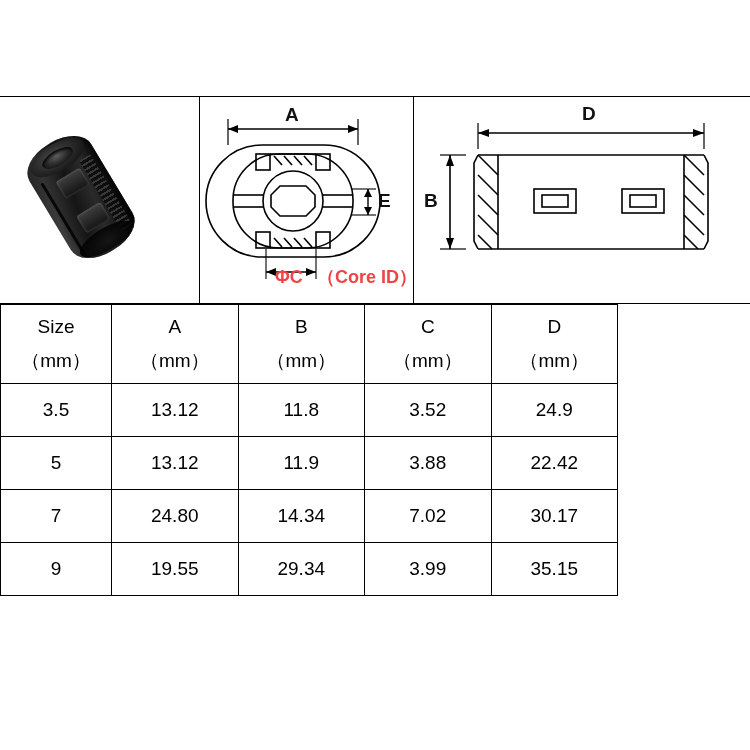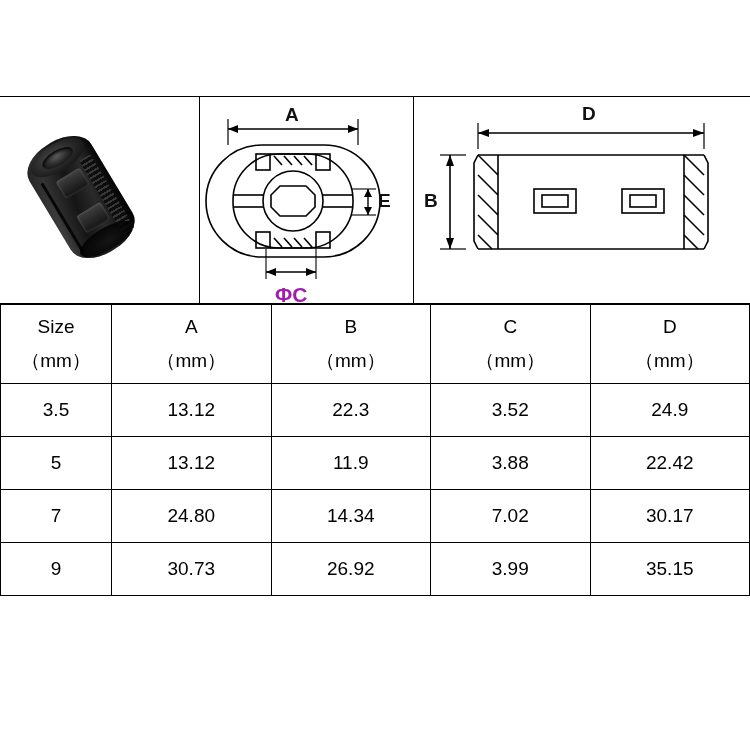--- a/index.html
+++ b/index.html
@@ -150,33 +150,32 @@
   }
   .dim-label {
     position: absolute;
     font-size: 19px;
     font-weight: bold;
     font-family: "Liberation Sans", sans-serif;
     color: #111;
   }
   .core-id-label {
     position: absolute;
-    font-size: 21px;
+    font-size: 18px;
     font-weight: bold;
-    color: #a21caf;
+    color: #ef4444;
     white-space: nowrap;
-    margin-top: 16px;
   }
 
   
   table.spec {
     position: absolute;
     left: 0;
     top: 304px;
-    width: 750px;
+    width: 618px;
     border-collapse: collapse;
     table-layout: fixed;
   }
   table.spec td, table.spec th {
     border: 1px solid #000;
     text-align: center;
     vertical-align: middle;
     font-weight: normal;
     font-size: 19px;
     font-family: "Liberation Sans", sans-serif;
@@ -274,20 +273,21 @@
           <polygon points="66,175 76,171 76,179" fill="#000" stroke="none"></polygon>
           <polygon points="116,175 106,171 106,179" fill="#000" stroke="none"></polygon>
           <line x1="66" y1="152" x2="66" y2="182" stroke-width="1.1"></line>
           <line x1="116" y1="152" x2="116" y2="182" stroke-width="1.1"></line>
         </g>
       </svg>
 
       <div class="dim-label" style="left:85px; top:7px;">A</div>
       <div class="dim-label" style="left:178px; top:93px;">E</div>
       <div class="core-id-label" style="left:75px; top:170px;">ΦC</div>
+      <div class="core-id-label" style="left:117px; top:168px;">（Core ID）</div>
     </div>
 
     <div class="side-cell">
       <svg width="336" height="206" viewBox="0 0 336 206">
         <g stroke="#000" fill="none" stroke-width="1.6">
 
           <line x1="64" y1="36" x2="290" y2="36"></line>
           <polygon points="64,36 75,32 75,40" fill="#000" stroke="none"></polygon>
           <polygon points="290,36 279,32 279,40" fill="#000" stroke="none"></polygon>
           <line x1="64" y1="26" x2="64" y2="52" stroke-width="1.2"></line>
@@ -355,41 +355,41 @@
         <th>
           <span class="hdr-line1">D</span>
           <span class="hdr-line2">（mm）</span>
         </th>
       </tr>
     </thead>
     <tbody>
       <tr>
         <td>3.5</td>
         <td>13.12</td>
-        <td>22.3</td>
+        <td>11.8</td>
         <td>3.52</td>
         <td>24.9</td>
       </tr>
       <tr>
         <td>5</td>
         <td>13.12</td>
         <td>11.9</td>
         <td>3.88</td>
         <td>22.42</td>
       </tr>
       <tr>
         <td>7</td>
         <td>24.80</td>
         <td>14.34</td>
         <td>7.02</td>
         <td>30.17</td>
       </tr>
       <tr>
         <td>9</td>
-        <td>30.73</td>
-        <td>26.92</td>
+        <td>19.55</td>
+        <td>29.34</td>
         <td>3.99</td>
         <td>35.15</td>
       </tr>
     </tbody>
   </table>
 
 </div>
 
 </body></html>

